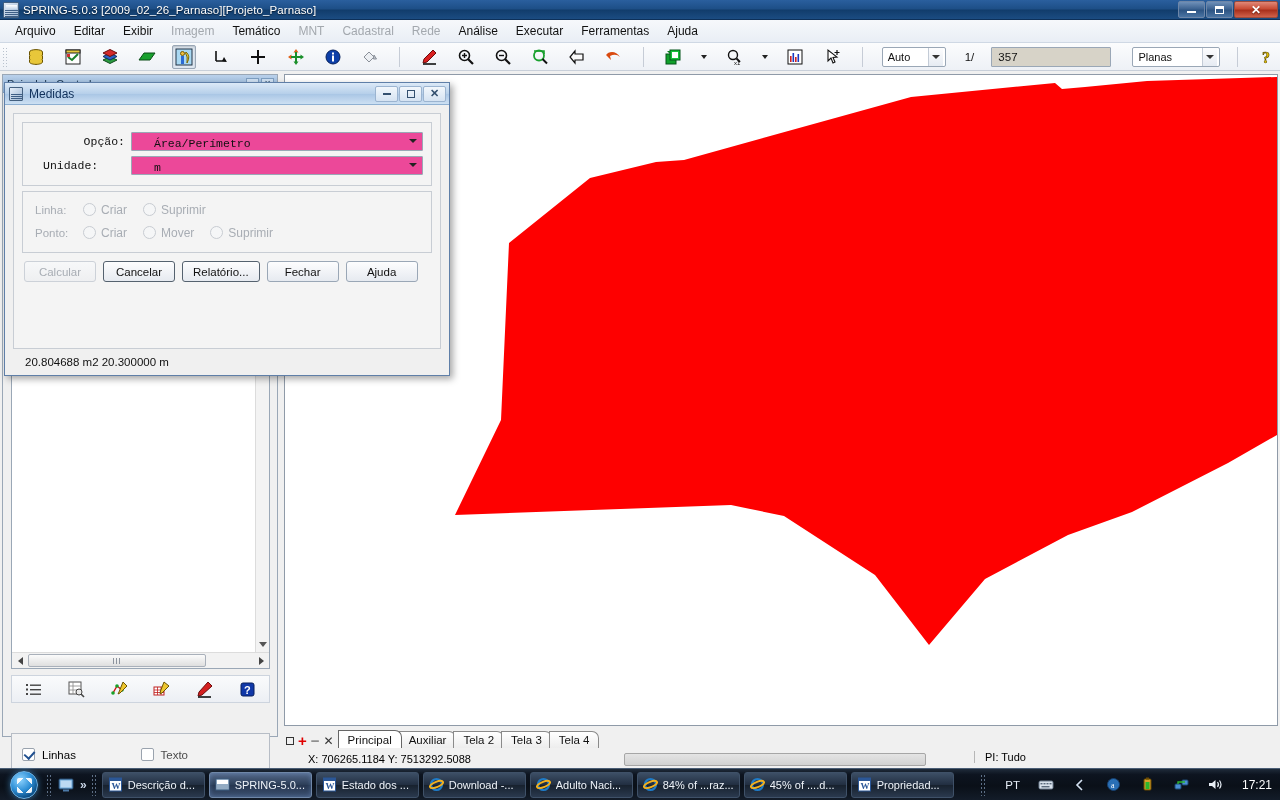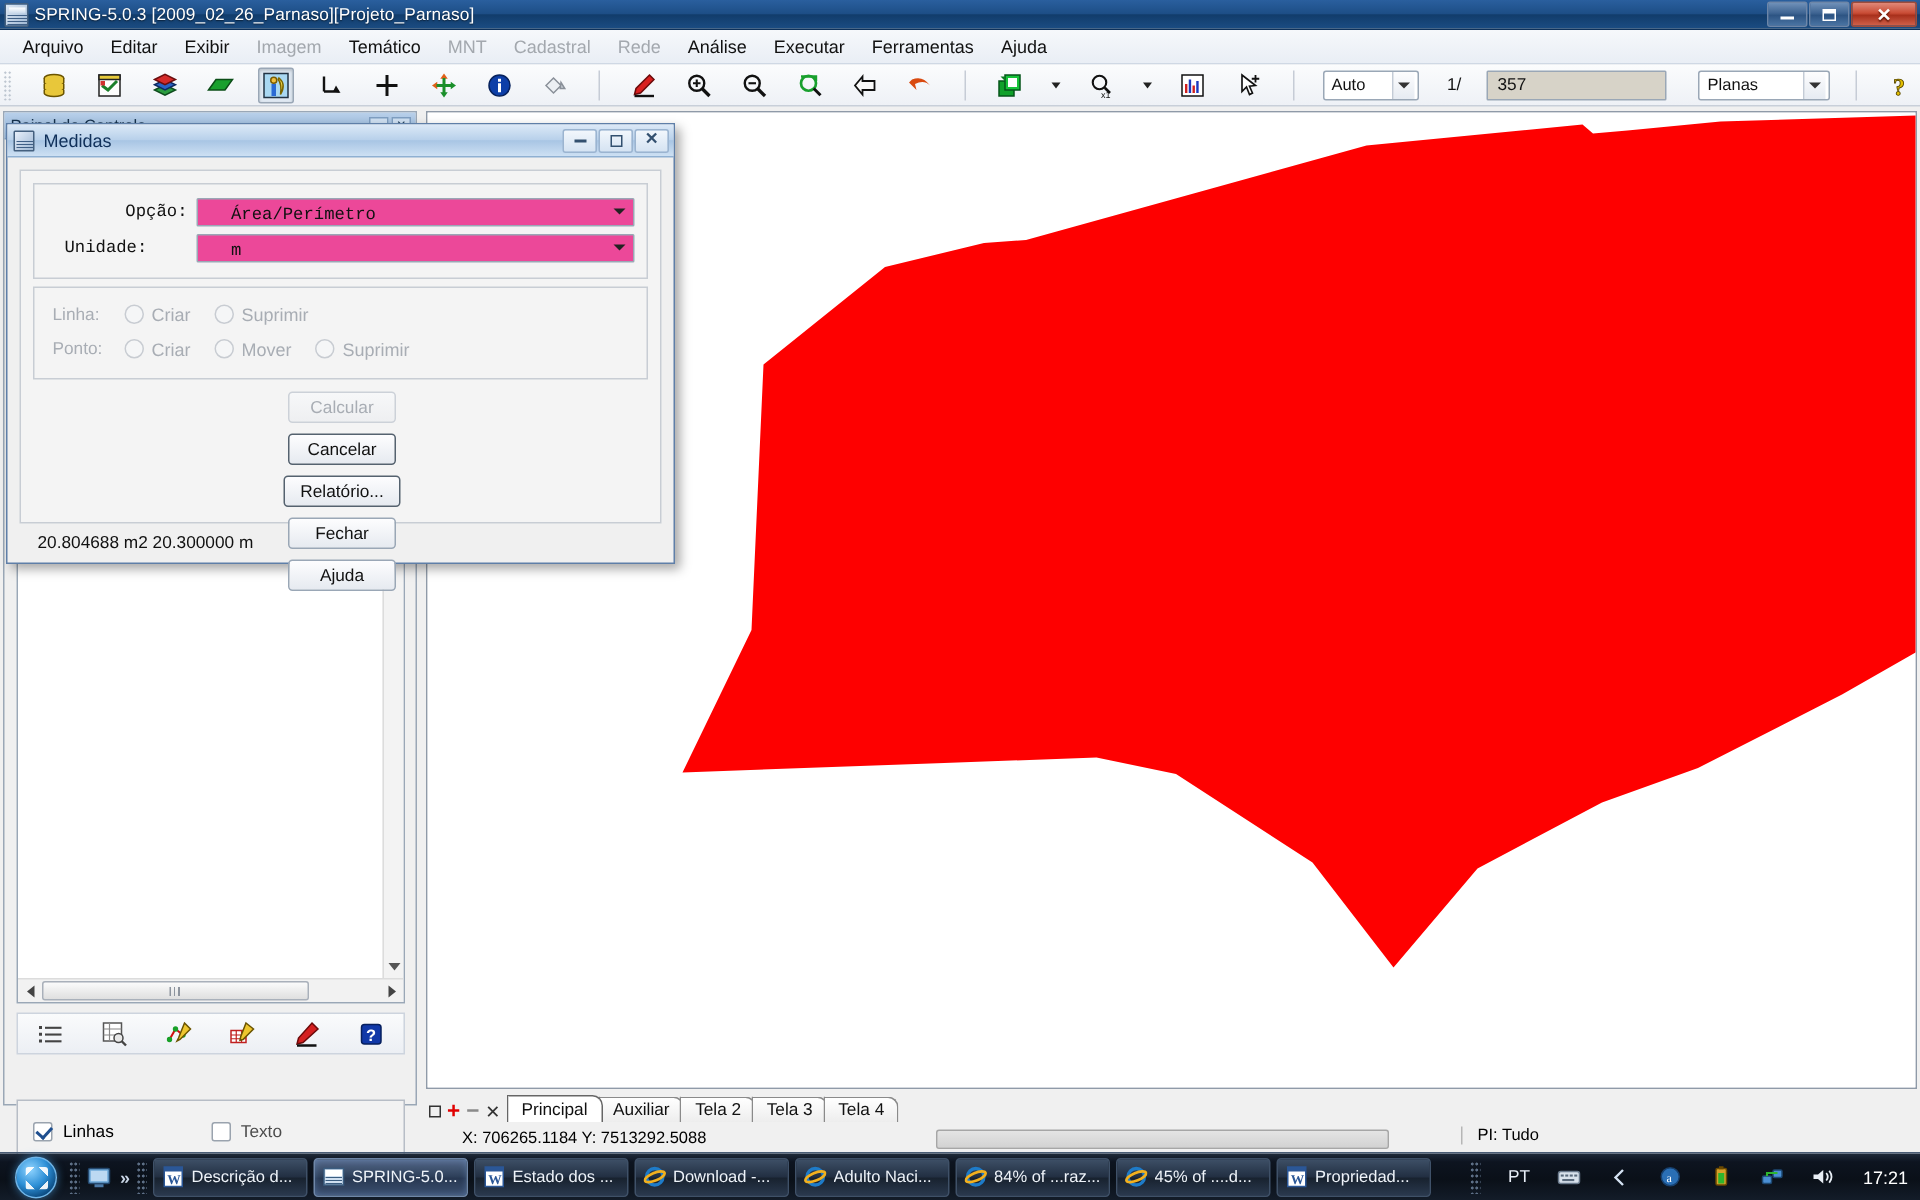--- a/index.html
+++ b/index.html
@@ -296,21 +296,21 @@
     display:flex;align-items:flex-end;padding-left:22px;font-size:11.5px;color:#111;
     position:relative;
   }
   .fcombo .ca{
     position:absolute;right:1px;top:1px;width:17px;height:15px;
     display:flex;align-items:center;justify-content:center;
   }
   .fcombo .ca i{width:0;height:0;border-left:4px solid transparent;border-right:4px solid transparent;border-top:4px solid #222;}
   .lprow{display:flex;align-items:center;height:23px;}
   .lplabel{font-size:11.5px;color:#a8adb4;width:52px;padding-left:4px;}
-  .btnrow{display:flex;align-items:center;gap:7px;padding-top:3px;padding-left:2px;flex-direction:column;}
+  .btnrow{display:flex;align-items:center;gap:7px;padding-top:3px;padding-left:2px;}
   .dlgbtn{
     height:21px;min-width:72px;padding:0 10px;font-size:11.5px;color:#111;
     border:1px solid #9aa7b6;border-radius:3px;
     background:linear-gradient(to bottom,#fdfdfe,#e6eaf0);
     display:flex;align-items:center;justify-content:center;
   }
   .dlgbtn.disabled{color:#a8adb4;background:linear-gradient(to bottom,#f7f8f9,#eeeff1);border-color:#ccd1d8;}
   .dlgbtn.dark{border-color:#55626f;}
   #dlg-status{font-size:11.5px;color:#111;padding:7px 0 0 12px;}
 

